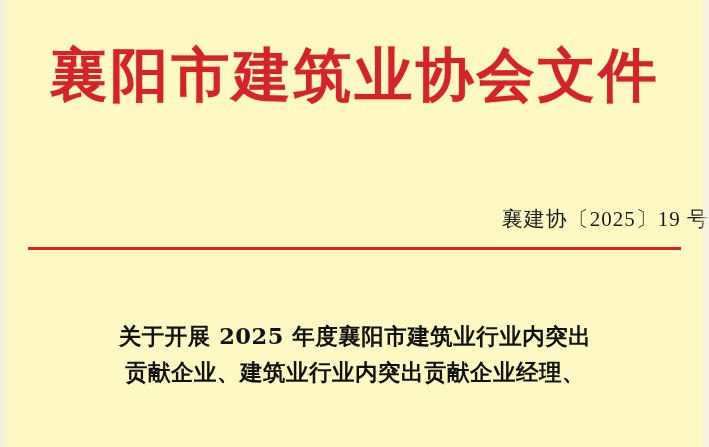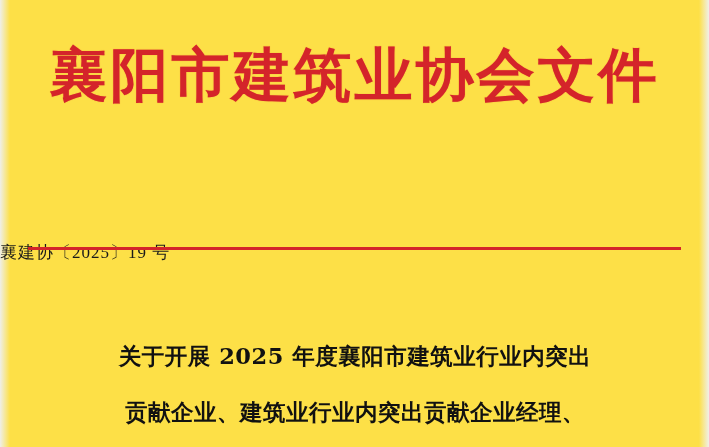--- a/index.html
+++ b/index.html
@@ -10,21 +10,21 @@
     width: 709px;
     height: 447px;
     background: #ffffff;
     font-family: "Liberation Serif", serif;
     overflow: hidden;
   }
   .page {
     position: relative;
     width: 709px;
     height: 447px;
-    background: #fde047;
+    background: #fef9c3;
   }
   
   .page::before {
     content: "";
     position: absolute;
     top: 0; left: 0;
     width: 10px; height: 100%;
     background: linear-gradient(to right, #efefe9, rgba(255,255,255,0));
     pointer-events: none;
   }
@@ -51,27 +51,26 @@
     line-height: 1.15;
     white-space: nowrap;
     text-shadow: 0 0 1px rgba(212,36,42,0.45);
   }
 
   .doc-number {
     position: absolute;
     top: 205px;
     left: 0;
     width: 100%;
-    text-align: left;
+    text-align: right;
     color: #1a1a1a;
     font-family: "Liberation Serif", serif;
-    font-size: 17px;
+    font-size: 21px;
     letter-spacing: 1px;
     white-space: nowrap;
-    margin-top: 36px;
   }
 
   .red-rule {
     position: absolute;
     top: 247px;
     left: 28px;
     width: 653px;
     height: 3px;
     background: #d4242a;
   }
@@ -85,21 +84,20 @@
     color: #111111;
     font-family: "DejaVu Serif", "Liberation Serif", serif;
     font-weight: bold;
     font-size: 22.5px;
     line-height: 1.62;
     letter-spacing: 0.5px;
   }
   .title-line {
     display: block;
     white-space: nowrap;
-    margin-top: 20px;
   }
 </style>
 </head>
 <body>
 
 <div class="page">
 
   <div class="masthead">襄阳市建筑业协会文件</div>
 
   <div class="doc-number">襄建协〔2025〕19 号</div>

